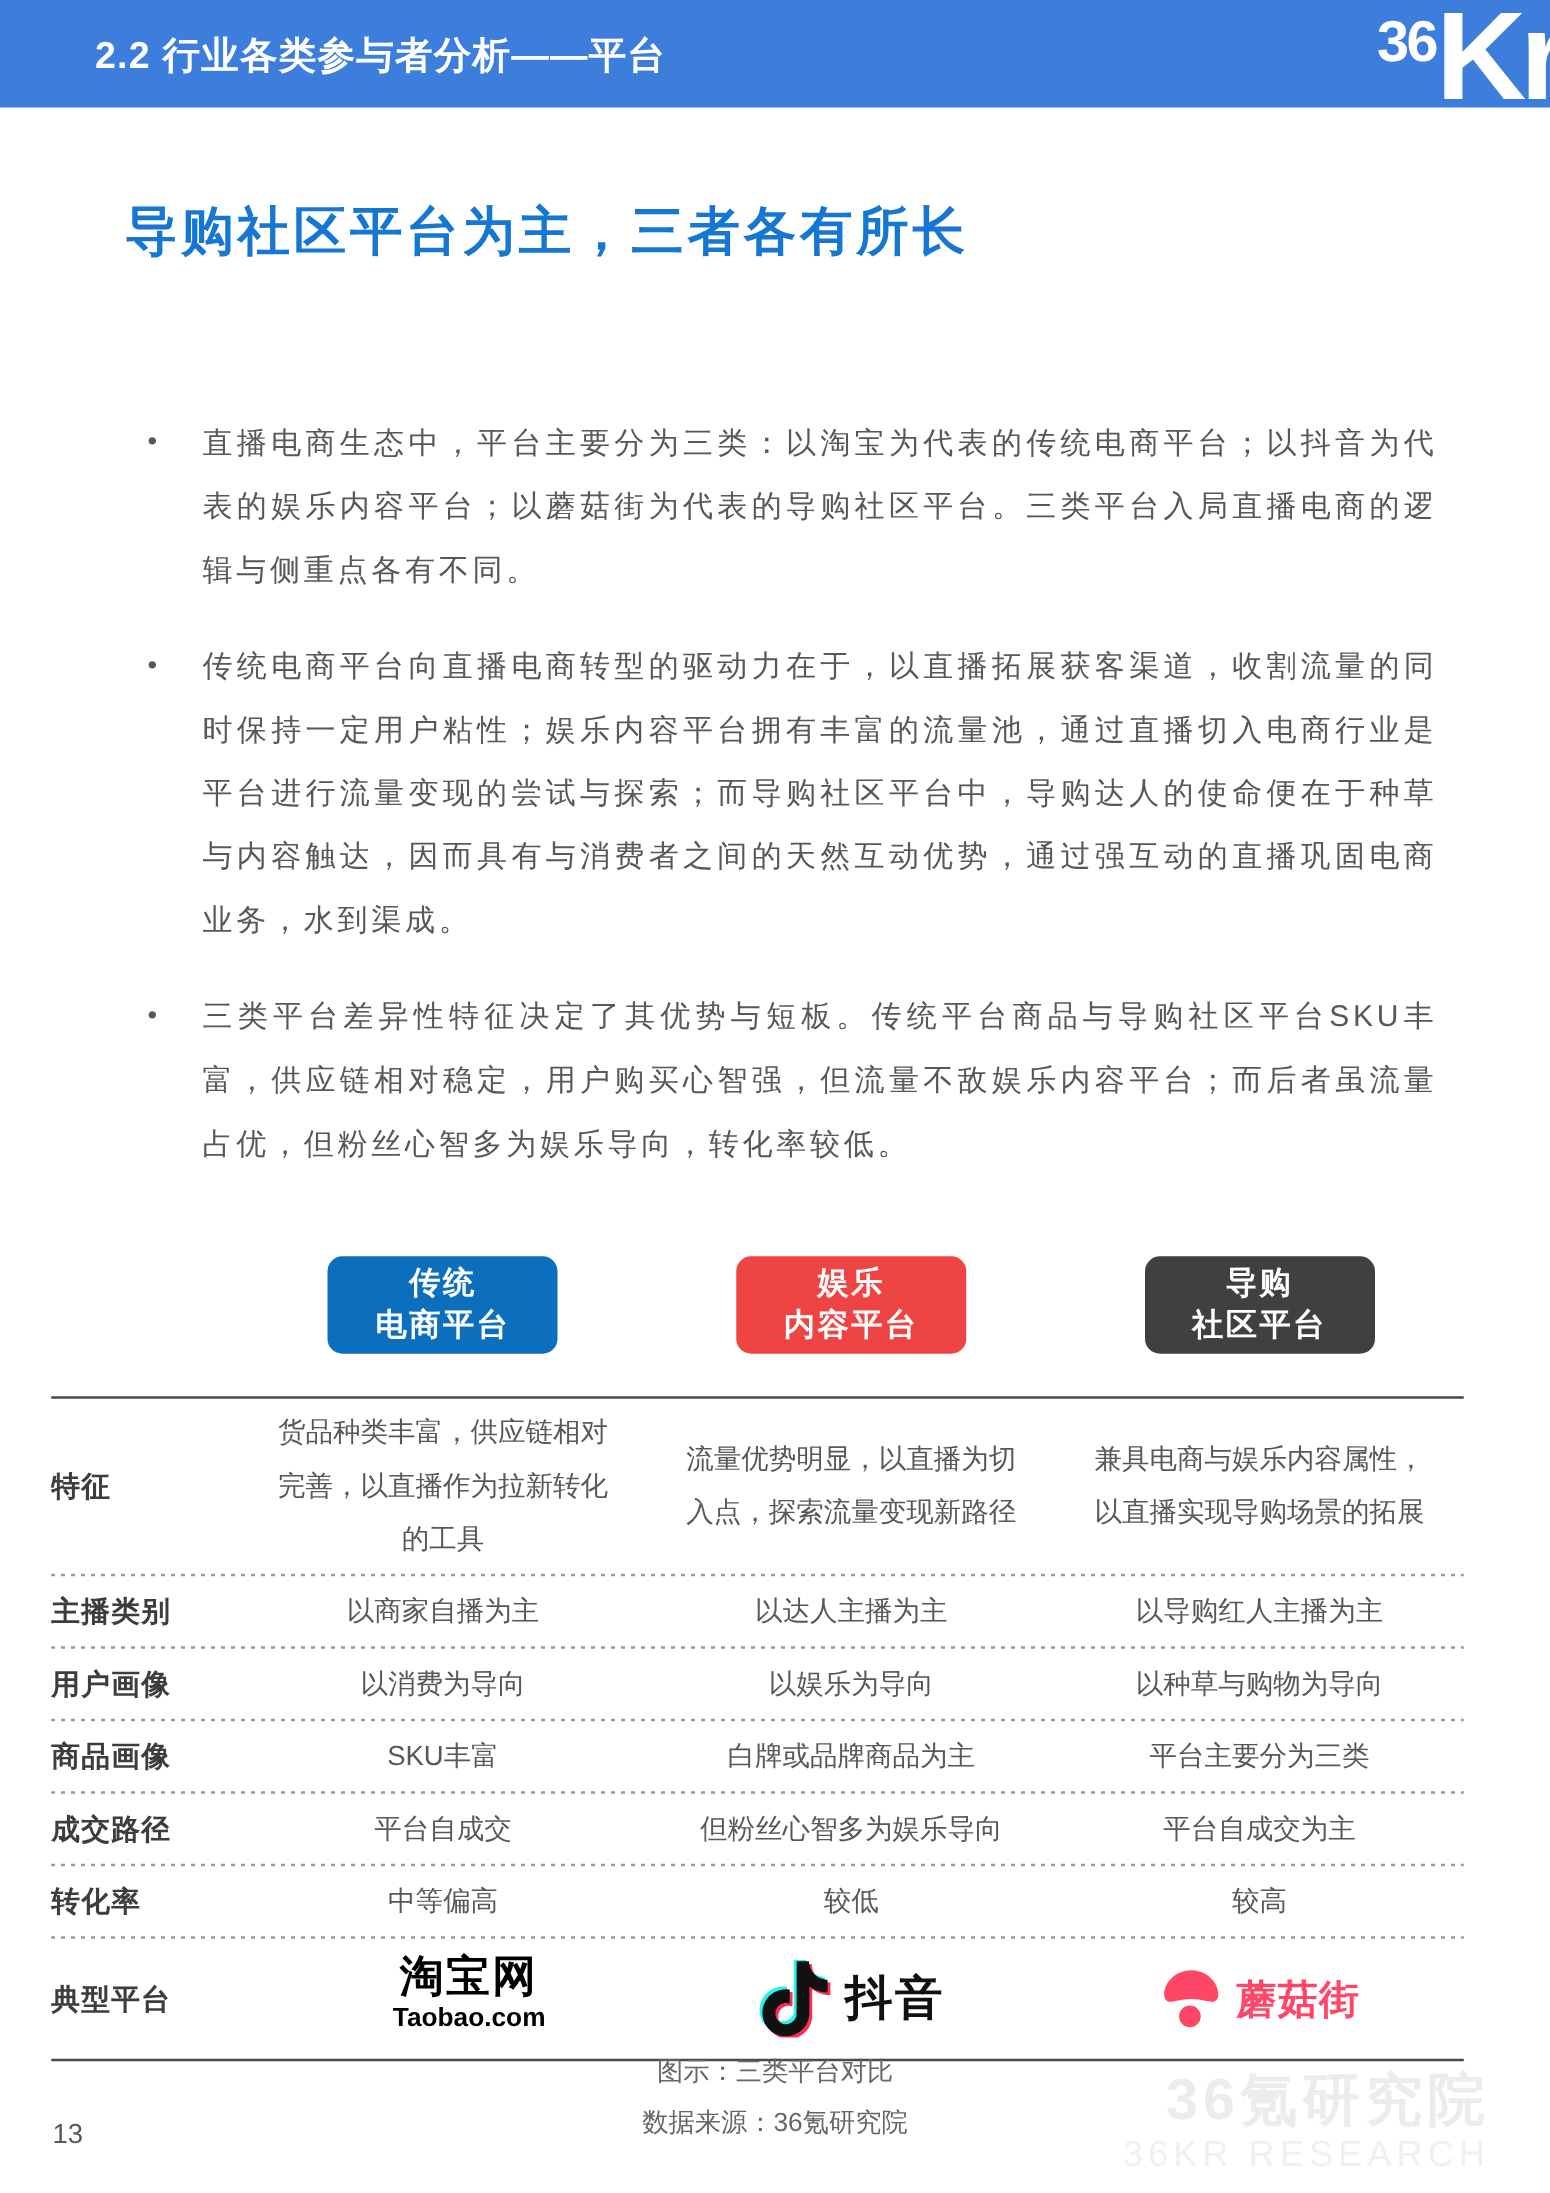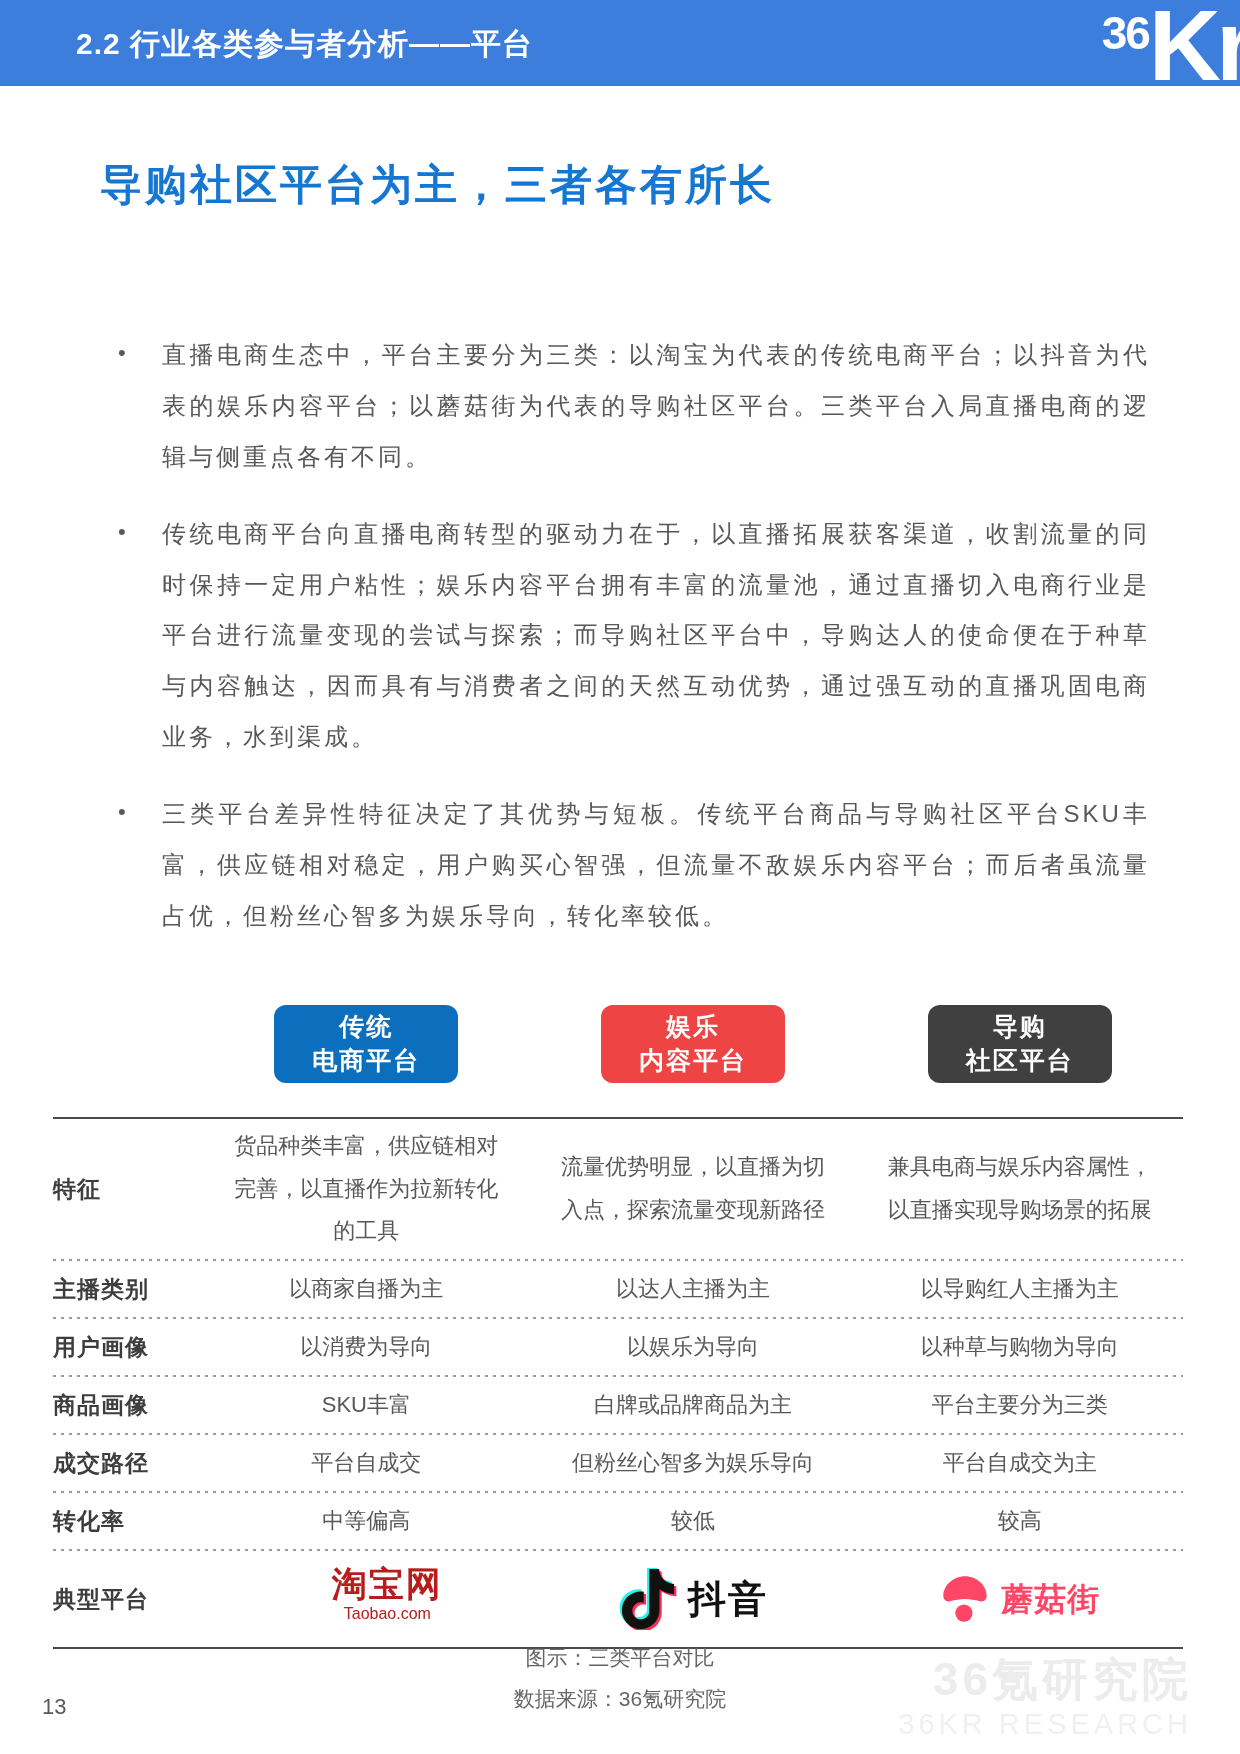--- a/index.html
+++ b/index.html
@@ -17,39 +17,39 @@
   .title{position:absolute;left:100px;top:156px;font-size:42px;font-weight:bold;line-height:1.38;letter-spacing:3px;}
   .title span{display:block;}
 
   
   .bullets{position:absolute;left:118px;top:330px;width:1032px;}
   .bullet{display:flex;margin-bottom:26px;}
   .bullet .dot{width:44px;flex:0 0 44px;font-size:22px;color:#595757;line-height:2.12;}
   .bullet p{flex:1;margin:0;font-size:24px;color:#595757;line-height:2.12;letter-spacing:3px;text-align:justify;}
 
   
-  .table-wrap{position:absolute;left:53px;top:1005px;width:1130px;}
+  .table-wrap{position:absolute;left:41px;top:1005px;width:1130px;}
   .thead{display:flex;}
   .label-spacer{flex:0 0 150px;}
   .hcol{flex:1;display:flex;justify-content:center;}
   .hbox{width:184px;height:78px;border-radius:12px;color:#fff;font-size:25px;font-weight:bold;
         text-align:center;display:flex;flex-direction:column;justify-content:center;line-height:1.35;letter-spacing:2px;}
   .hline{height:2px;background:#4a4a4a;margin-top:34px;}
   .dline{height:2px;background-image:repeating-linear-gradient(to right,#9a9a9a 0 3px,transparent 3px 8px);}
   .t-row{display:flex;align-items:center;}
   .t-row .rlabel{flex:0 0 150px;font-size:23px;font-weight:bold;color:#3d3d3d;letter-spacing:1px;}
   .t-row .cell{flex:1;text-align:center;font-size:22px;color:#595757;line-height:1.95;padding:0 28px;}
   .row-tall{height:140px;}
   .row-std{height:56px;}
   .row-logos{height:96px;}
 
   
   .taobao{display:inline-block;text-align:center;line-height:1.15;}
   .taobao .cn{font-size:35px;font-weight:bold;letter-spacing:2px;}
-  .taobao .en{font-size:16px;font-weight:normal;}
+  .taobao .en{font-size:21px;font-weight:bold;}
   .douyin{display:flex;align-items:center;justify-content:center;gap:10px;}
   .douyin .cn{font-size:38px;font-weight:900;color:#111;letter-spacing:2px;}
   .mogujie{display:flex;align-items:center;justify-content:center;gap:10px;}
   .mogujie .cn{font-size:32px;font-weight:bold;letter-spacing:1px;}
 
   
   .caption{position:absolute;left:55px;top:1638px;width:1130px;text-align:center;
            font-size:21px;color:#666;line-height:1.95;}
   .pagenum{position:absolute;left:42px;top:1694px;font-size:22px;color:#595959;}
   .watermark{position:absolute;right:48px;top:1652px;text-align:right;line-height:1.2;}
@@ -158,21 +158,21 @@
       <div class="rlabel">转化率</div>
       <div class="cell">中等偏高</div>
       <div class="cell">较低</div>
       <div class="cell">较高</div>
     </div>
     <div class="dline"></div>
 
     <div class="t-row row-logos">
       <div class="rlabel">典型平台</div>
       <div class="cell">
-        <div class="taobao" style="color: #b91c1c; margin-left: 42px;">
+        <div class="taobao" style="color: #000000; margin-left: 42px;">
           <div class="cn">淘宝网</div>
           <div class="en">Taobao.com</div>
         </div>
       </div>
       <div class="cell">
         <div class="douyin">
           <svg width="60" height="62" viewBox="0 0 24 24">
             <path transform="translate(-0.9,-0.9)" d="M12.53.02C13.84 0 15.14.01 16.44 0c.08 1.53.63 3.09 1.75 4.17 1.12 1.11 2.7 1.62 4.24 1.79v4.03c-1.44-.05-2.89-.35-4.2-.97-.57-.26-1.1-.59-1.62-.93-.01 2.92.01 5.84-.02 8.75-.08 1.4-.54 2.79-1.35 3.94-1.31 1.92-3.58 3.17-5.91 3.21-1.43.08-2.86-.31-4.08-1.03-2.02-1.19-3.44-3.37-3.65-5.71-.02-.5-.03-1-.01-1.49.18-1.9 1.12-3.72 2.58-4.96 1.66-1.44 3.98-2.13 6.15-1.72.02 1.48-.04 2.96-.04 4.44-.99-.32-2.15-.23-3.02.37-.63.41-1.11 1.04-1.36 1.75-.21.51-.15 1.07-.14 1.61.24 1.64 1.82 3.02 3.5 2.87 1.12-.01 2.19-.66 2.77-1.61.19-.33.4-.67.41-1.06.1-1.79.06-3.57.07-5.36.01-4.03-.01-8.05.02-12.07z" fill="#25f4ee"></path>
             <path transform="translate(0.9,0.9)" d="M12.53.02C13.84 0 15.14.01 16.44 0c.08 1.53.63 3.09 1.75 4.17 1.12 1.11 2.7 1.62 4.24 1.79v4.03c-1.44-.05-2.89-.35-4.2-.97-.57-.26-1.1-.59-1.62-.93-.01 2.92.01 5.84-.02 8.75-.08 1.4-.54 2.79-1.35 3.94-1.31 1.92-3.58 3.17-5.91 3.21-1.43.08-2.86-.31-4.08-1.03-2.02-1.19-3.44-3.37-3.65-5.71-.02-.5-.03-1-.01-1.49.18-1.9 1.12-3.72 2.58-4.96 1.66-1.44 3.98-2.13 6.15-1.72.02 1.48-.04 2.96-.04 4.44-.99-.32-2.15-.23-3.02.37-.63.41-1.11 1.04-1.36 1.75-.21.51-.15 1.07-.14 1.61.24 1.64 1.82 3.02 3.5 2.87 1.12-.01 2.19-.66 2.77-1.61.19-.33.4-.67.41-1.06.1-1.79.06-3.57.07-5.36.01-4.03-.01-8.05.02-12.07z" fill="#fe2c55"></path>
             <path d="M12.53.02C13.84 0 15.14.01 16.44 0c.08 1.53.63 3.09 1.75 4.17 1.12 1.11 2.7 1.62 4.24 1.79v4.03c-1.44-.05-2.89-.35-4.2-.97-.57-.26-1.1-.59-1.62-.93-.01 2.92.01 5.84-.02 8.75-.08 1.4-.54 2.79-1.35 3.94-1.31 1.92-3.58 3.17-5.91 3.21-1.43.08-2.86-.31-4.08-1.03-2.02-1.19-3.44-3.37-3.65-5.71-.02-.5-.03-1-.01-1.49.18-1.9 1.12-3.72 2.58-4.96 1.66-1.44 3.98-2.13 6.15-1.72.02 1.48-.04 2.96-.04 4.44-.99-.32-2.15-.23-3.02.37-.63.41-1.11 1.04-1.36 1.75-.21.51-.15 1.07-.14 1.61.24 1.64 1.82 3.02 3.5 2.87 1.12-.01 2.19-.66 2.77-1.61.19-.33.4-.67.41-1.06.1-1.79.06-3.57.07-5.36.01-4.03-.01-8.05.02-12.07z" fill="#111111"></path>

